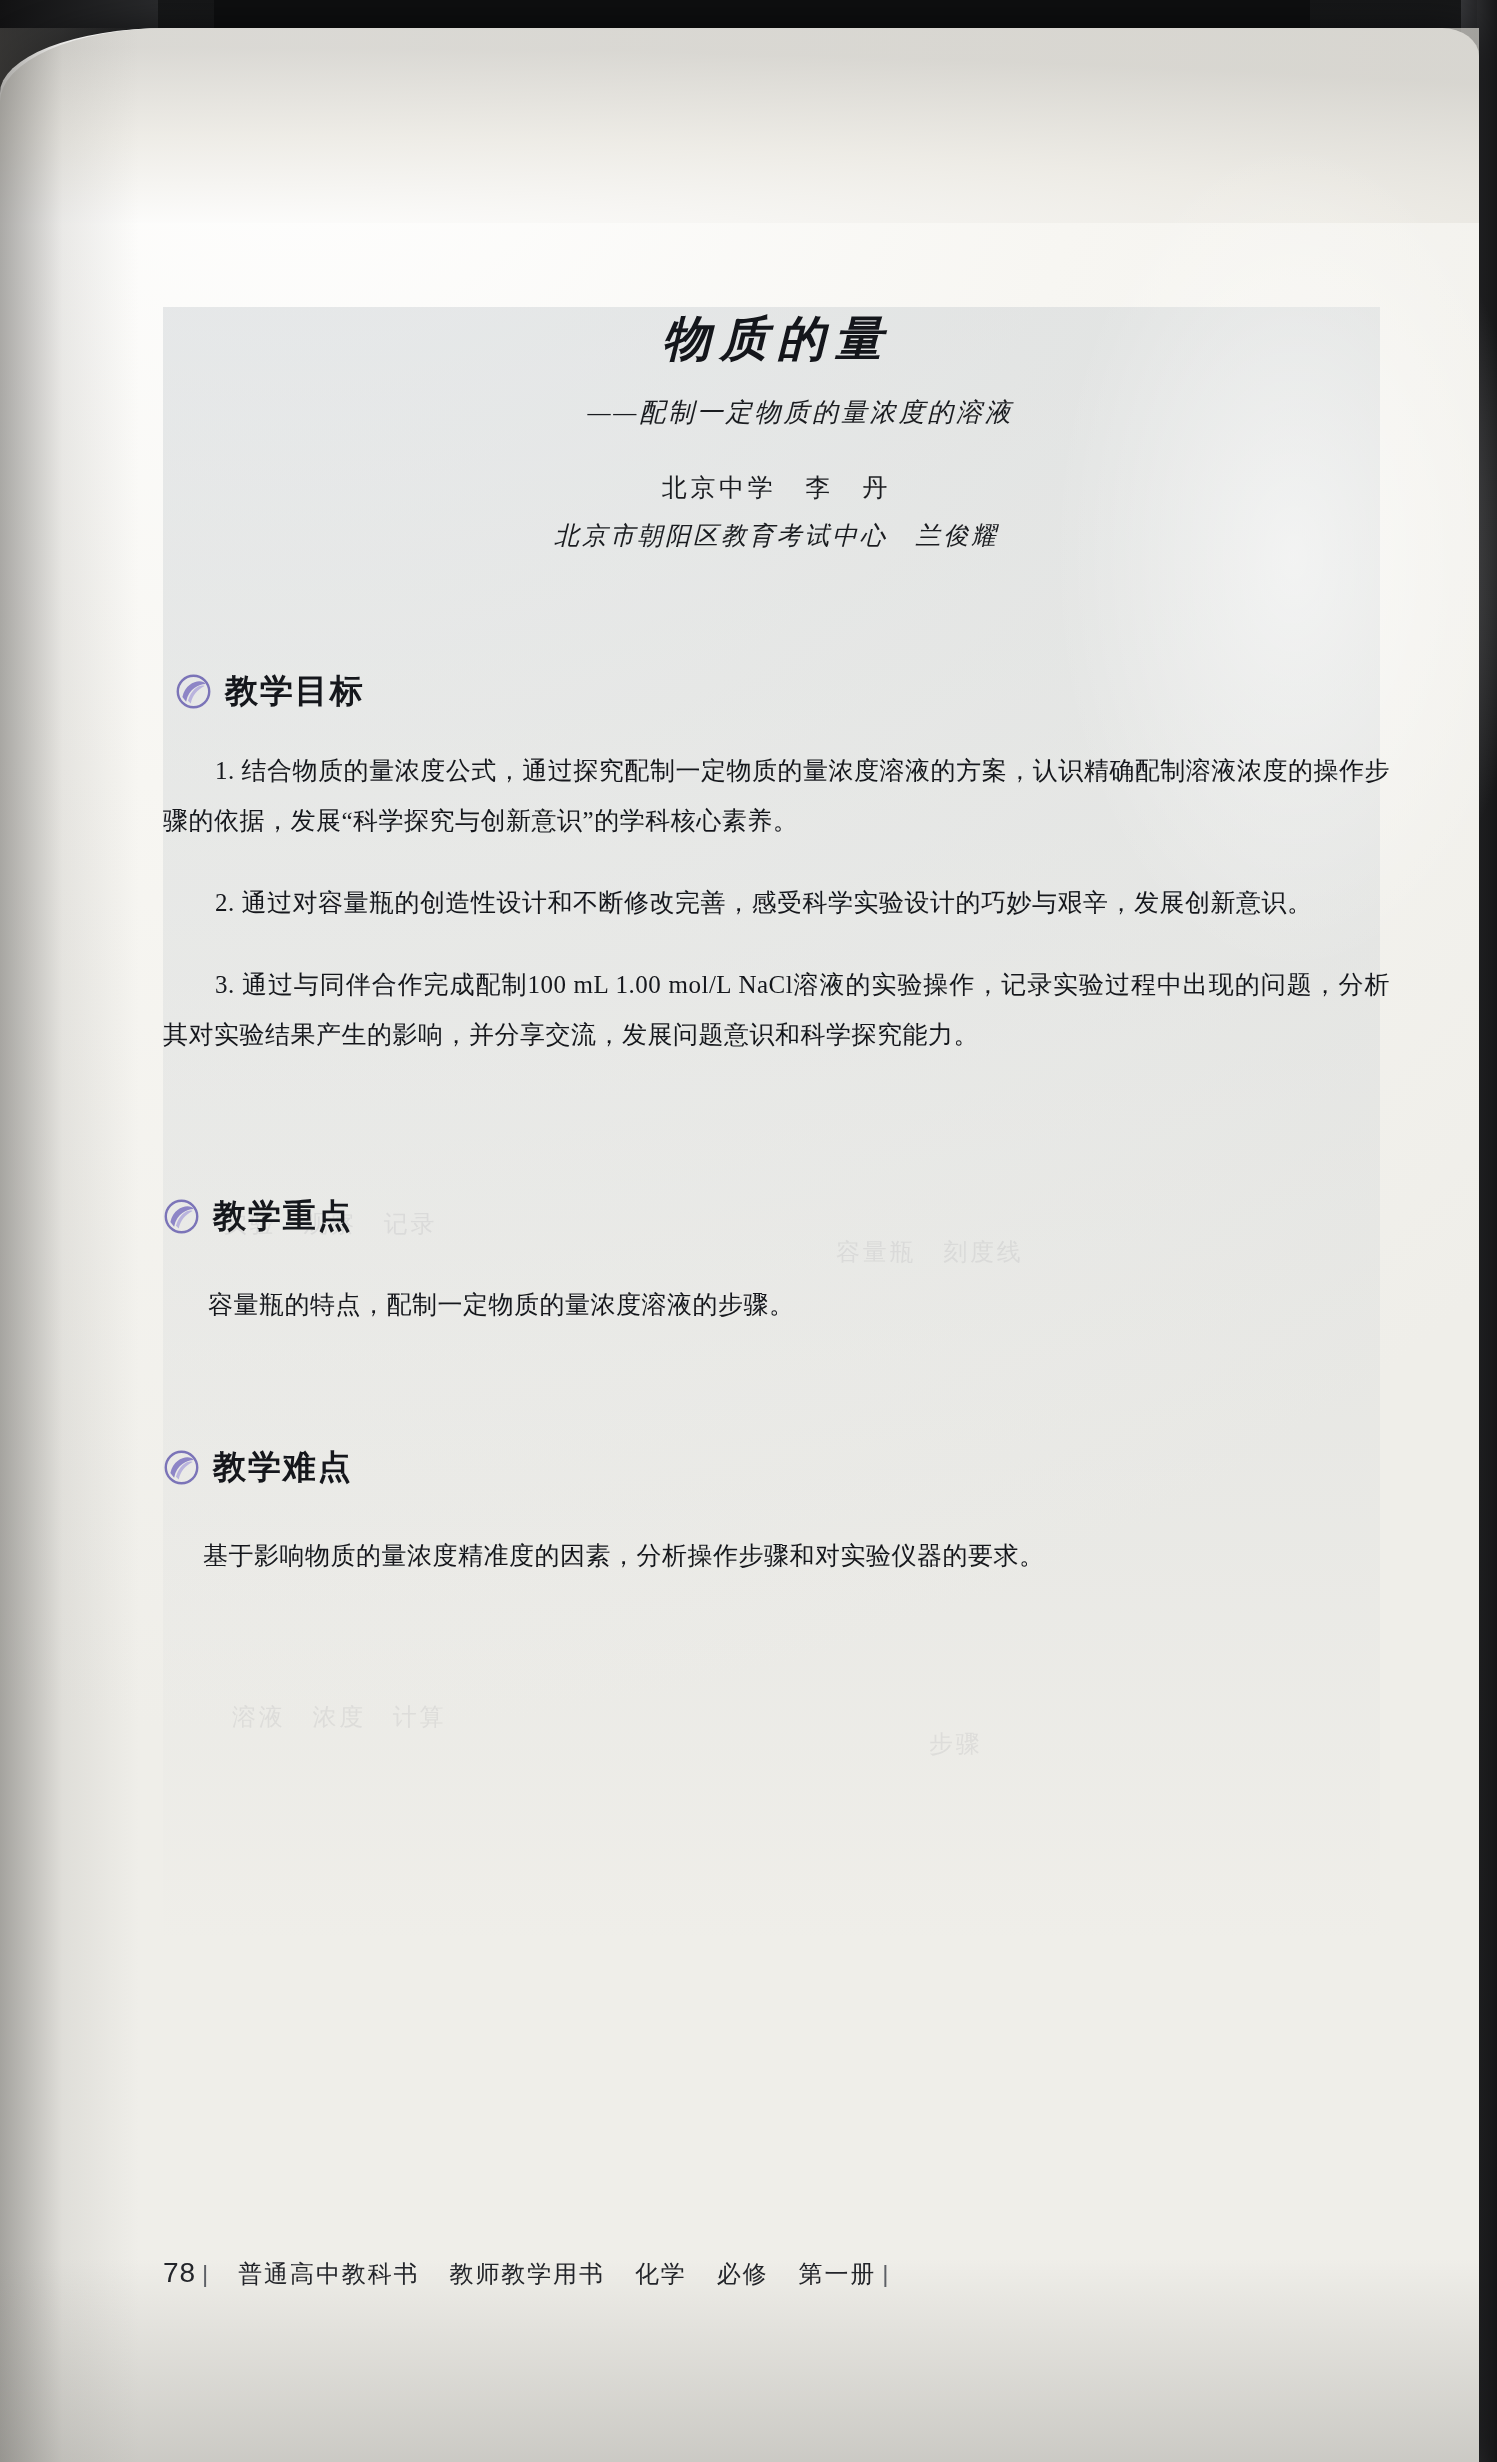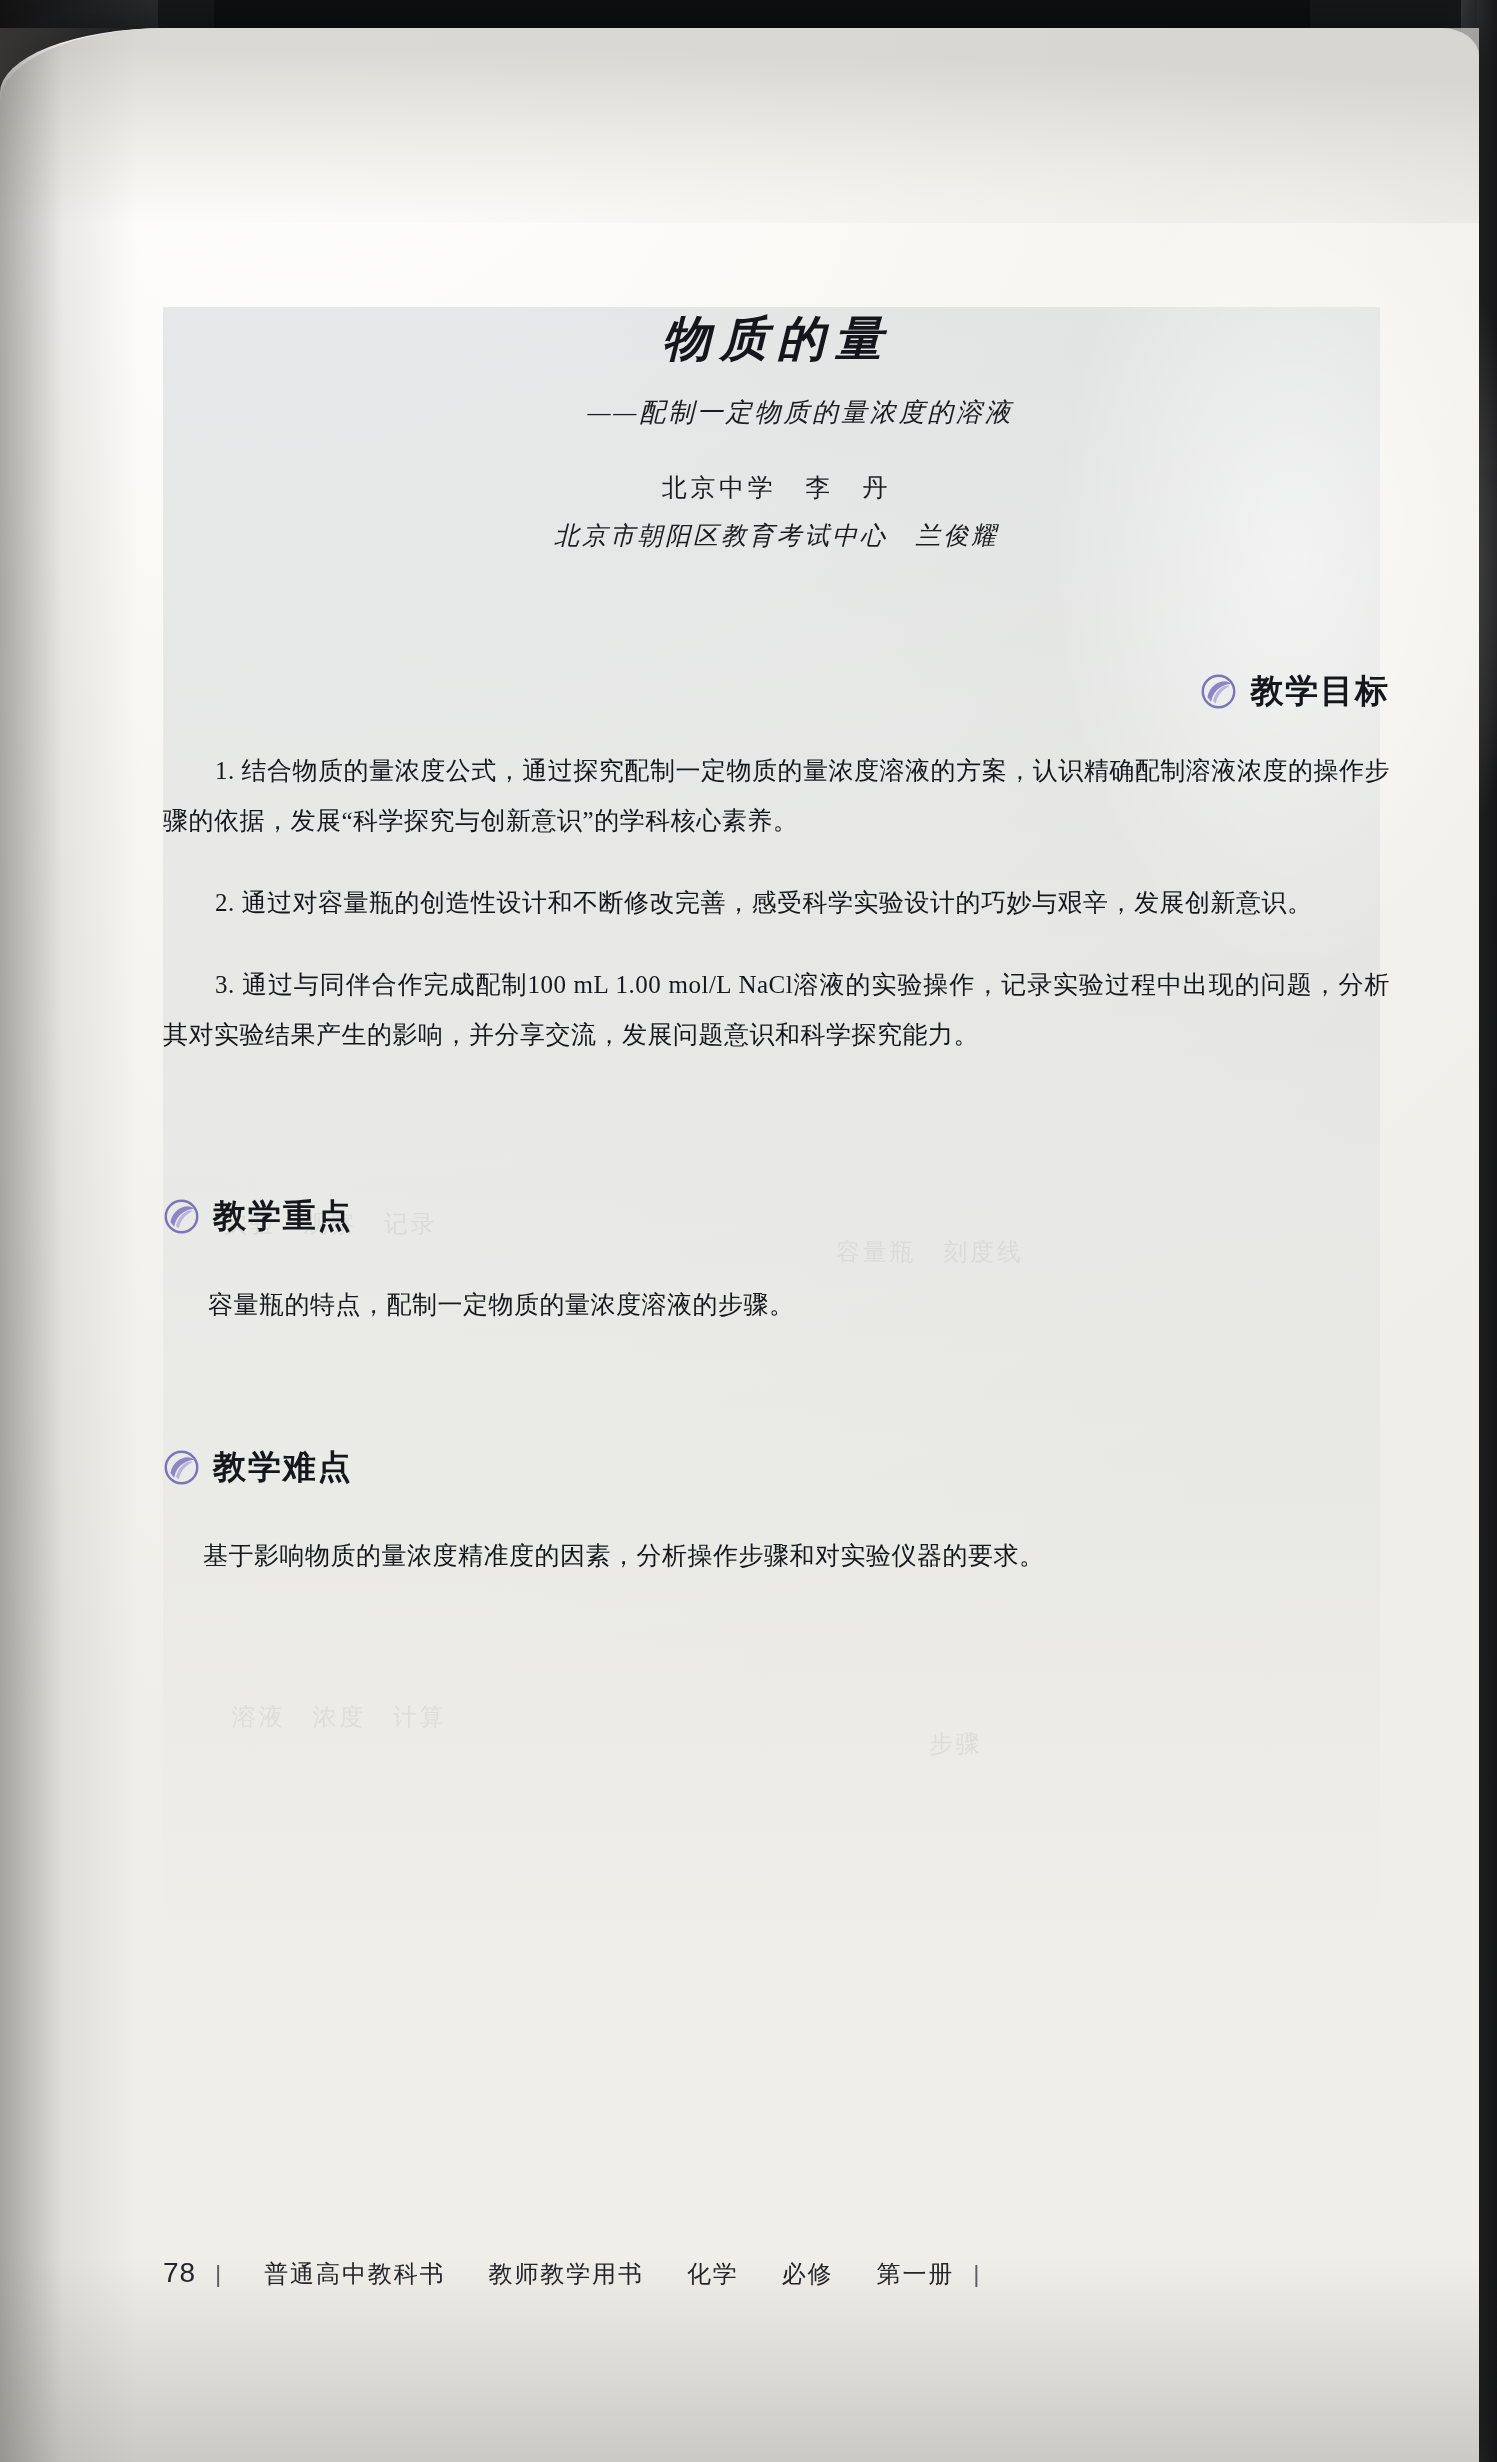--- a/index.html
+++ b/index.html
@@ -193,37 +193,37 @@
     color: #15171c;
     letter-spacing: 0.5px;
     text-align: justify;
   }
   .indent {
     text-indent: 52px;
   }
 
   
   #sec-objectives { position: absolute; left: 0;  top: 362px; width: 1227px; }
-  #sec-objectives .section-head { margin-left: 12px; justify-content: flex-end; }
+  #sec-objectives .section-head { margin-left: 12px; }
   #sec-objectives .body-text { margin-top: 32px; }
 
   #sec-keypoints { position: absolute; left: 0; top: 887px; width: 1227px; }
   #sec-keypoints .body-text { margin-top: 41px; margin-left: 45px; }
 
   #sec-difficulties { position: absolute; left: 0; top: 1138px; width: 1227px; }
   #sec-difficulties .body-text { margin-top: 41px; margin-left: 40px; }
 
   
   #page-footer {
     position: absolute;
     left: 163px;
     bottom: 172px;
     display: flex;
     align-items: baseline;
-    gap: 19px;
+    gap: 6px;
     font-family: "Liberation Sans", sans-serif;
     color: #23252a;
   }
   #footer-page-number {
     font-size: 28px;
     letter-spacing: 0.9px;
   }
   .footer-rule {
     font-size: 24px;
     color: #5d6066;

